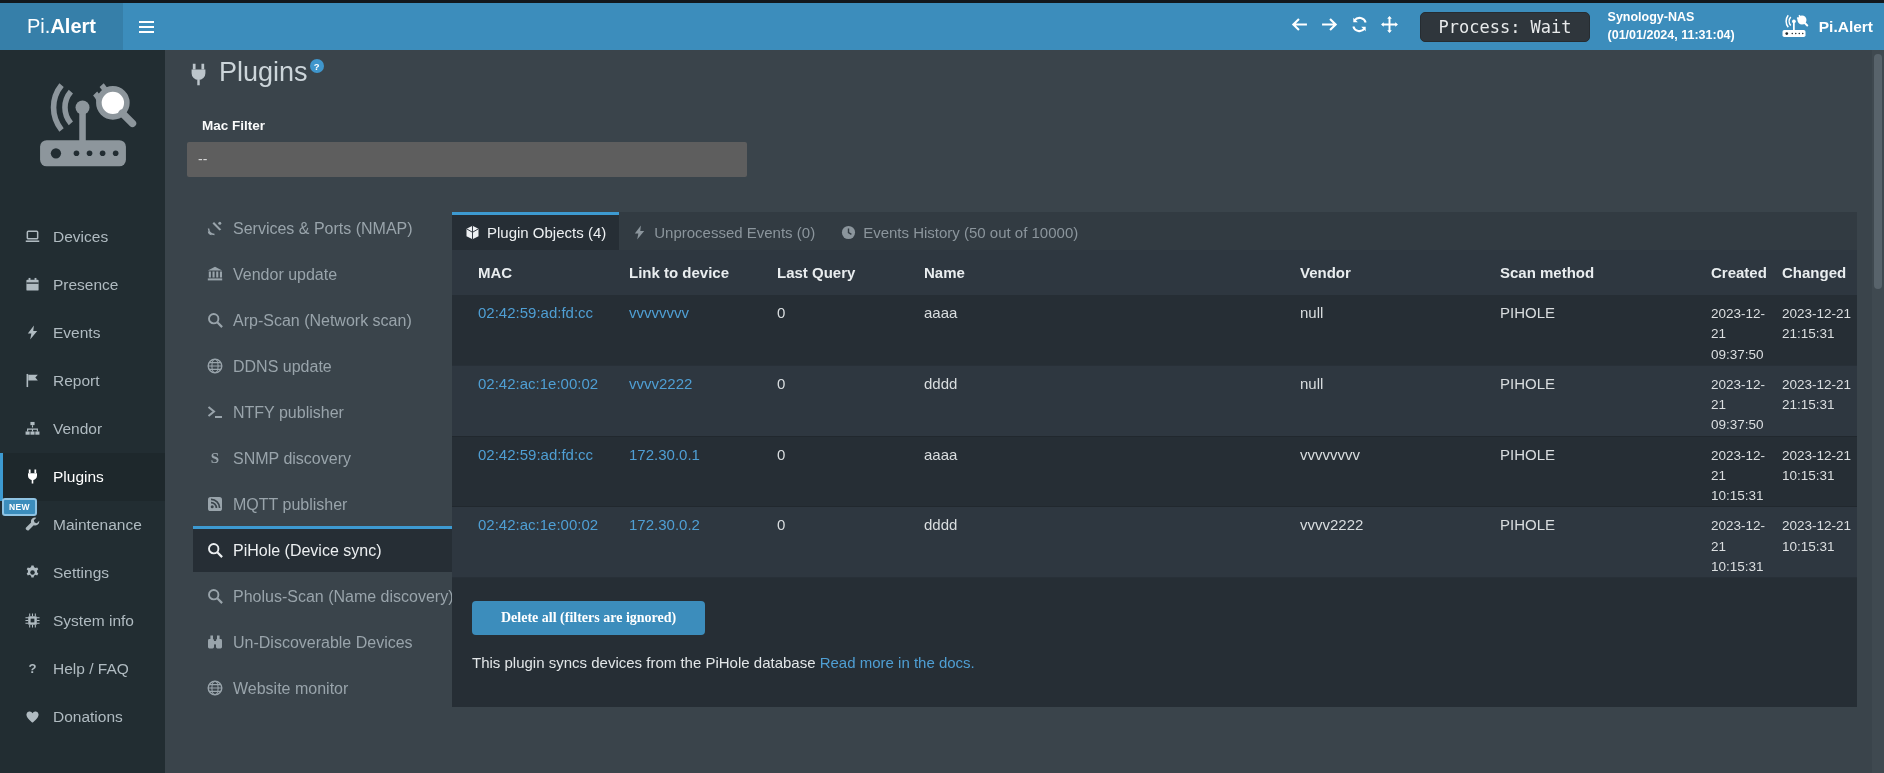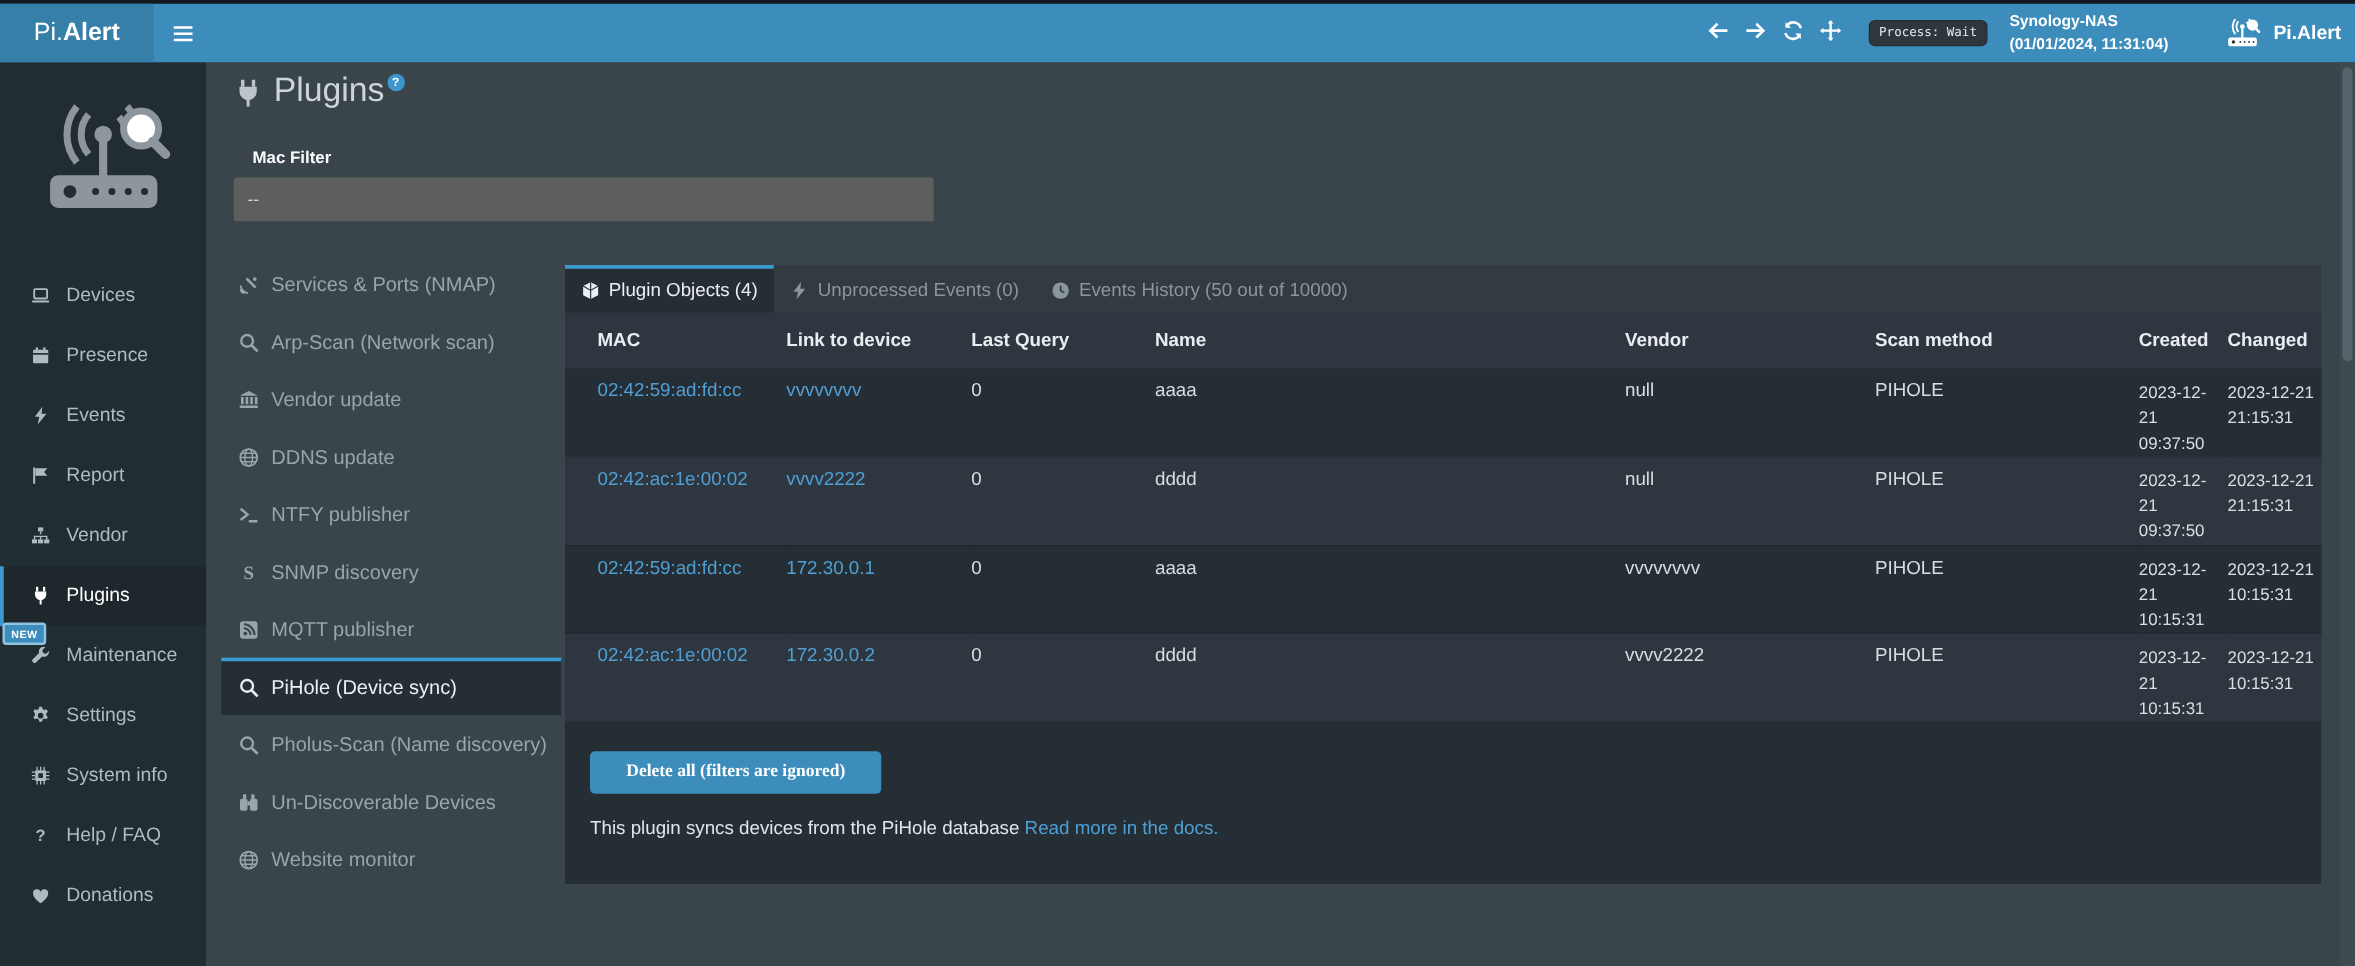--- a/index.html
+++ b/index.html
@@ -13,21 +13,21 @@
   .logo { width:123px; background:#367fa9; color:#fff; font-size:20px; display:flex;
     align-items:center; justify-content:center; }
   .logo b { font-weight:bold; }
   .hamburger { width:46px; background:transparent; border:none; cursor:pointer;
     display:flex; align-items:center; justify-content:center; }
   .bars i { display:block; width:15px; height:2px; background:#fff; margin:3px 0; }
   .header-right { margin-left:auto; display:flex; align-items:center; padding-right:11px; }
   .hicon { width:17px; height:17px; color:#fff; margin-left:13px; cursor:pointer; display:inline-flex; }
   .hicon svg { width:100%; height:100%; }
   .process-badge { margin-left:22px; background:#2f363c; border:1px solid #262c31; color:#e8eaeb;
-    font-family:"DejaVu Sans Mono", monospace; font-size:10px; padding:4px 7px; border-radius:5px; }
+    font-family:"DejaVu Sans Mono", monospace; font-size:17px; padding:4px 17px; border-radius:5px; }
   .device-info { margin-left:18px; color:#fff; font-size:12.5px; font-weight:bold; line-height:1.4; }
   .router-small { width:30px; height:26px; color:#fff; margin-left:44px; display:inline-flex; }
   .router-small svg { width:100%; height:100%; }
   .appname { color:#fff; font-weight:bold; font-size:15.5px; margin-left:10px; }
 
   
   .sidebar { position:absolute; top:50px; left:0; width:165px; bottom:0; background:#222d32;text-align:center; }
   .side-logo { width:112px; height:112px; margin:23px auto 0; color:#8d969c; }
   .side-logo svg { width:100%; height:100%; }
   .side-menu { margin-top:28px; }
@@ -47,21 +47,21 @@
   .title-icon svg { width:100%; height:100%; }
   .page-title { font-size:27px; font-weight:400; color:#ccd5da; }
   .title-badge { width:14px; height:14px; border-radius:50%; background:#3f96cc; color:#fff;
     font-size:9.5px; font-weight:bold; display:flex; align-items:center; justify-content:center;
     margin:2px 0 0 2px; cursor:pointer; }
   .filter-label { position:absolute; left:37px; top:68px; font-size:13.5px; font-weight:bold; color:#fafbfb; }
   .filter-input { position:absolute; left:22px; top:92px; width:560px; height:35px; background:#5e5e5e;
     border-radius:2px; color:#d4d4d4; font-size:14px; line-height:35px; padding-left:11px; cursor:text; }
 
   
-  .plugin-nav { position:absolute; left:12px; top:154px; width:272px; }
+  .plugin-nav { position:absolute; left:28px; top:154px; width:272px; }
   .pnav-item { height:46px; display:flex; align-items:center; padding-left:12px;
     border-top:3px solid transparent; color:#99a4ab; font-size:16px; cursor:pointer; }
   .pnav-item.active { background:#262e35; border-top-color:#3d9ad1; color:#eceff1; }
   .picon { width:19px; height:17px; display:inline-flex; justify-content:center; margin-right:9px; flex:none; }
   .picon svg { width:16px; height:16px; }
 
   
   .tab-panel { position:absolute; left:287px; top:162px; width:1405px; }
   .tabs { height:38px; display:flex; background:#323b42; }
   .tab { display:flex; align-items:center; padding:12px 13px; border-top:3px solid transparent;
@@ -303,35 +303,35 @@
               <path d="M1.5 8.5A6.5 6.5 0 0 0 7.5 14.5M1.5 11.5A3.5 3.5 0 0 0 4.5 14.5" fill="none" stroke="currentColor" stroke-width="1.5"></path>
               <path d="M5.5 3.5l7 7 1.8-1L7 2z" fill="currentColor"></path>
               <circle cx="12.8" cy="3.2" r="1.5" fill="currentColor"></circle>
             </svg>
           </span>
           <span>Services &amp; Ports (NMAP)</span>
         </div>
         <div class="pnav-item">
           <span class="picon">
             <svg viewBox="0 0 16 16">
-              <circle cx="6.7" cy="6.7" r="4.7" fill="none" stroke="currentColor" stroke-width="1.9"></circle>
-              <path d="M10.3 10.3l4.8 4.8" stroke="currentColor" stroke-width="2.2"></path>
-            </svg>
-          </span>
-          <span>Arp-Scan (Network scan)</span>
-        </div>
-        <div class="pnav-item">
-          <span class="picon">
-            <svg viewBox="0 0 16 16">
               <path d="M8 .8L.8 4.6h14.4z" fill="currentColor"></path>
               <path d="M1.8 5.6h2.1v5.8H1.8zM5.5 5.6h2.1v5.8H5.5zM9.2 5.6h2.1v5.8H9.2zM12.9 5.6H15v5.8h-2.1z" fill="currentColor"></path>
               <path d="M.8 12.4h14.4v2H.8z" fill="currentColor"></path>
             </svg>
           </span>
           <span>Vendor update</span>
+        </div>
+        <div class="pnav-item">
+          <span class="picon">
+            <svg viewBox="0 0 16 16">
+              <circle cx="6.7" cy="6.7" r="4.7" fill="none" stroke="currentColor" stroke-width="1.9"></circle>
+              <path d="M10.3 10.3l4.8 4.8" stroke="currentColor" stroke-width="2.2"></path>
+            </svg>
+          </span>
+          <span>Arp-Scan (Network scan)</span>
         </div>
         <div class="pnav-item">
           <span class="picon">
             <svg viewBox="0 0 16 16">
               <circle cx="8" cy="8" r="6.8" fill="none" stroke="currentColor" stroke-width="1.4"></circle>
               <ellipse cx="8" cy="8" rx="3.1" ry="6.8" fill="none" stroke="currentColor" stroke-width="1.1"></ellipse>
               <path d="M1.2 8h13.6M2.2 4.6h11.6M2.2 11.4h11.6" stroke="currentColor" stroke-width="1.1" fill="none"></path>
             </svg>
           </span>
           <span>DDNS update</span>

